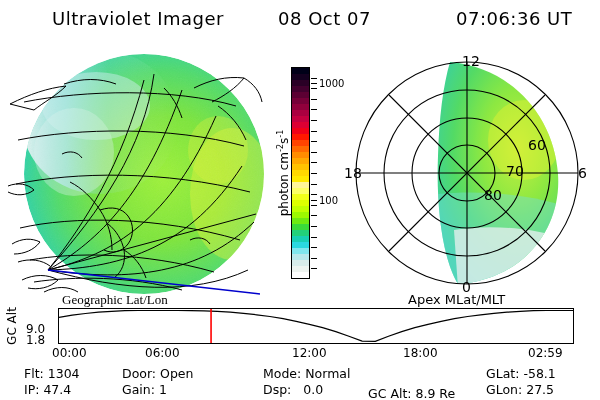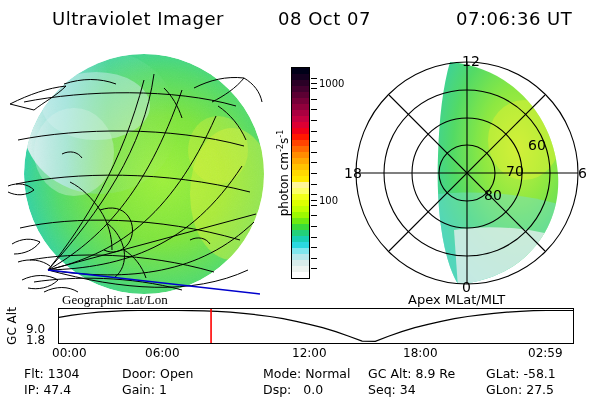--- a/index.html
+++ b/index.html
@@ -35,21 +35,21 @@
              border:1px solid #000;box-sizing:border-box;}
   #gcalt-rot{position:absolute;left:12px;top:26px;font-size:12px;
              transform:translate(-50%,-50%) rotate(-90deg);white-space:nowrap;}
   .yl{position:absolute;font-size:12px;white-space:nowrap;transform:translateY(-50%);}
   #yl-top{left:26px;top:29px;}
   #yl-bot{left:26px;top:40px;}
   .tlab{position:absolute;font-size:12px;white-space:nowrap;top:346px;}
   
   .status{position:absolute;font-size:12.5px;white-space:nowrap;}
   .row1{top:366px;} .row2{top:382px;}
-  .c0{left:14px;margin-left:10px;} .c1{left:122px;} .c2{left:235px;margin-left:28px;} .c3{left:368px;} .c4{left:486px;}
+  .c0{left:14px;margin-left:10px;} .c1{left:122px;} .c2{left:235px;margin-left:28px;} .c3{left:368px;margin-top:20px;} .c4{left:486px;}
 </style>
 </head>
 <body>
 
 <div id="header" class="abs">
   <span id="hdr-title">Ultraviolet Imager</span>
   <span id="hdr-date">08 Oct 07</span>
   <span id="hdr-time">07:06:36 UT</span>
 </div>
 

